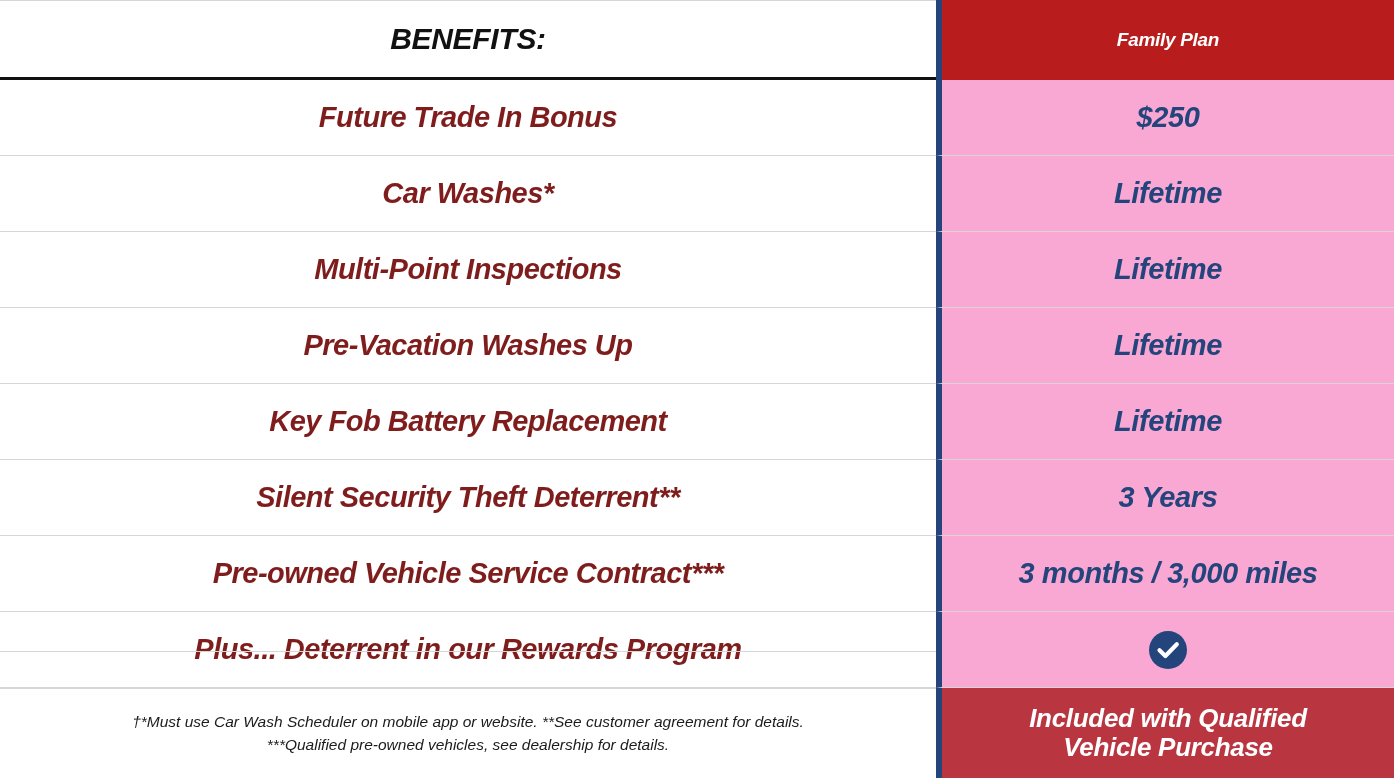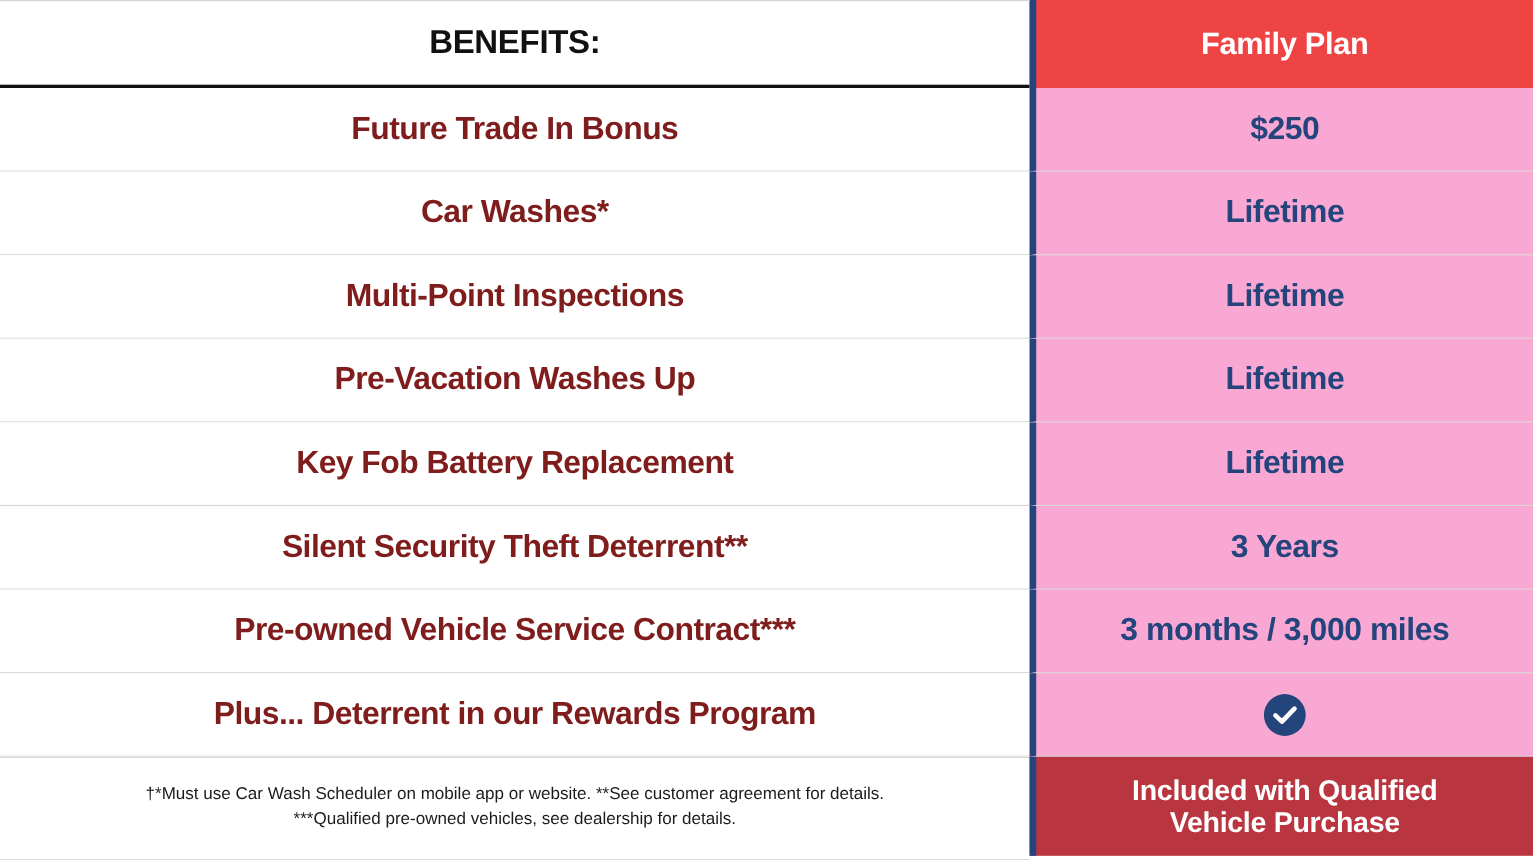--- a/index.html
+++ b/index.html
@@ -5,24 +5,25 @@
   * { box-sizing: border-box; margin: 0; padding: 0; }
   html, body {
     width: 1394px;
     height: 782px;
     background: #ffffff;
     font-family: "Liberation Sans", sans-serif;
   }
   .sheet {
     position: relative;
     width: 1394px;
-    height: 782px;
+    height: 652px;
     display: grid;
     grid-template-columns: 936px 458px;
     grid-template-rows: 80px 76px 76px 76px 76px 76px 76px 76px 76px 90px;
+    font-style: italic;
   }
   
   .left-cell {
     border-bottom: 1px solid #d6d6d6;
     display: flex;
     align-items: center;
     justify-content: center;
     text-align: center;
     padding: 0 14px;
     background: #ffffff;
@@ -61,23 +62,23 @@
     display: flex;
     align-items: center;
     justify-content: center;
     text-align: center;
     padding: 0 10px;
     background: #f9a8d4;
     border-bottom: 1px solid #d6d6d6;
     border-left: 6px solid #24447c;
   }
   .header-right {
-    background: #ef4444;
+    background: #b91c1c;
     color: #ffffff;
-    font-size: 28px;
+    font-size: 19px;
     font-weight: 700;
     letter-spacing: -0.3px;
     border-bottom: none;
     border-left: 6px solid #24447c;
   }
   .plan-value {
     font-size: 29px;
     font-weight: 700;
     color: #24447c;
     letter-spacing: -0.4px;

